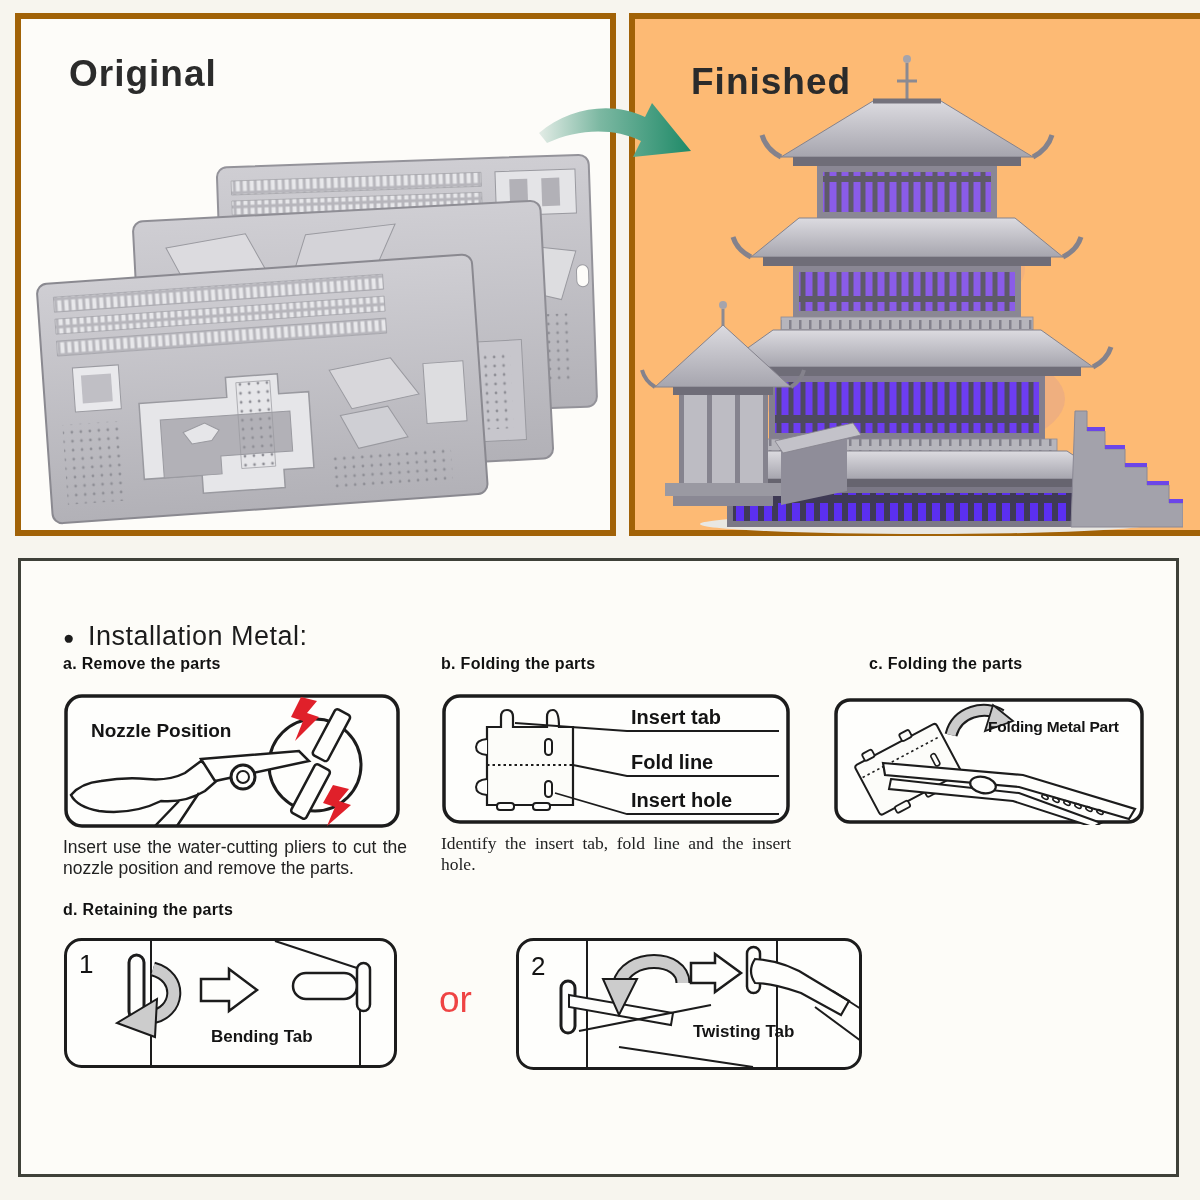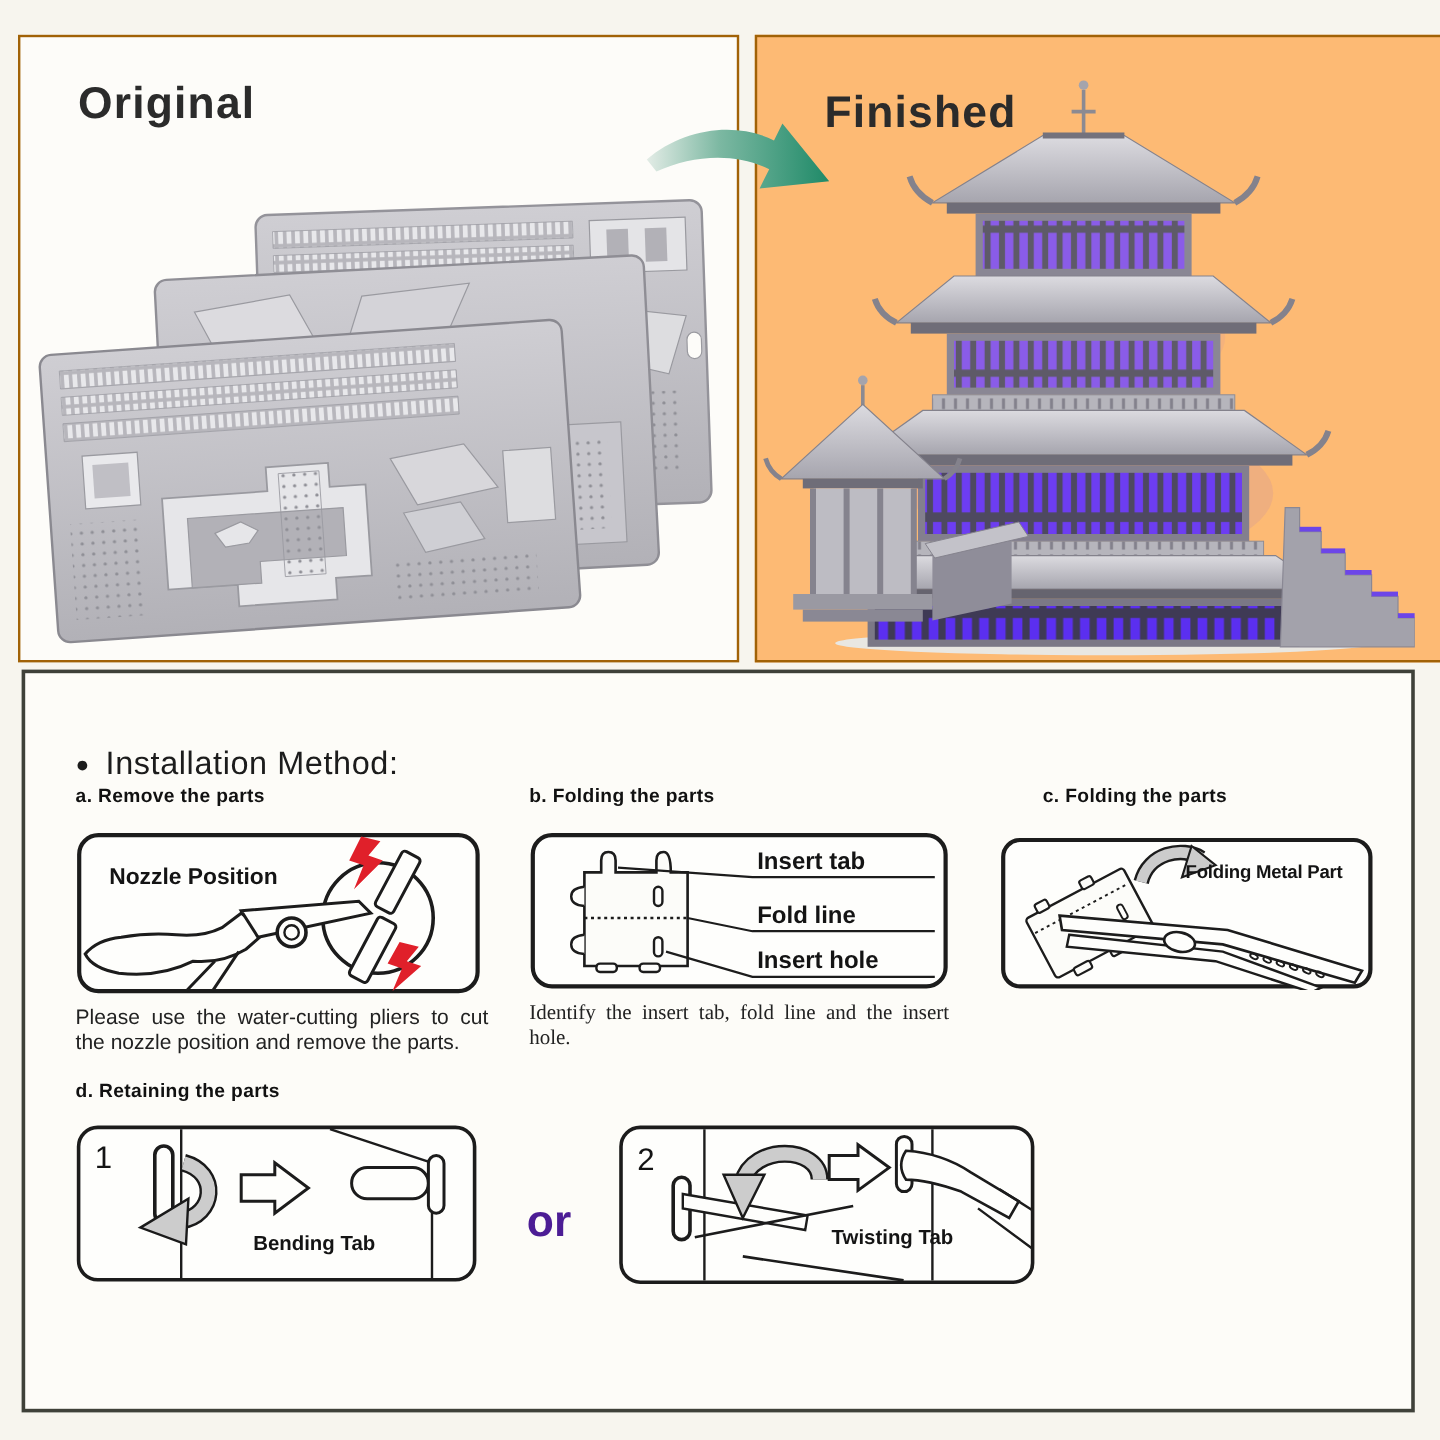--- a/index.html
+++ b/index.html
@@ -5,21 +5,21 @@
   * { margin:0; padding:0; box-sizing:border-box; }
   html,body { width:1200px; height:1200px; }
   body {
     background:#f7f5ee;
     font-family:"Liberation Sans", sans-serif;
     position:relative;
     overflow:hidden;
     color:#1b1b1b;
   }
   .panel { position:absolute; background:#fdfcf9; }
-  .panel-top { border:2px solid #a16207;margin-top:16px; }
+  .panel-top { border:6px solid #a16207; }
   #panel-original { left:15px; top:13px; width:601px; height:523px; }
   #panel-finished { left:629px; top:13px; width:612px; height:523px; background:#fdba74; }
   .panel-title {
     position:absolute; font-size:37px; font-weight:bold; color:#2b2b2b;
     letter-spacing:1px;
   }
   #title-original { left:48px; top:34px; }
   #title-finished { left:56px; top:42px; }
   .panel-art { position:absolute; left:0; top:0; }
   #transition-arrow { position:absolute; left:535px; top:95px; width:165px; height:85px; z-index:4; }
@@ -36,21 +36,21 @@
   .method-header .bullet { font-size:19px; position:relative; top:1px; }
   .step-title {
     position:absolute; font-size:16px; font-weight:bold; color:#111;
     letter-spacing:0.3px;
   }
   .diagram { position:absolute; }
   .caption {
     position:absolute; font-size:17.5px; line-height:1.18; color:#222;
     text-align:justify;
   }
-  .or-label { position:absolute; left:418px; top:436px; font-size:37px; font-weight:bold; color:#4c1d95; }
+  .or-label { position:absolute; left:418px; top:418px; font-size:37px; font-weight:normal; color:#ef4444; }
   svg text { font-family:"Liberation Sans", sans-serif; fill:#141414; }
 </style>
 </head>
 <body>
 
 <div class="panel panel-top" id="panel-original">
   <div class="panel-title" id="title-original">Original</div>
   <svg class="panel-art" width="597" height="519" viewBox="0 0 597 519">
     <defs>
       <linearGradient id="sheetGrad" x1="0" y1="0" x2="0" y2="1">
@@ -224,41 +224,41 @@
       <stop offset="1" stop-color="#1f8a68"></stop>
     </linearGradient>
   </defs>
   <path d="M4,38 C34,12 78,6 110,22 L117,8 L156,56 L98,62 L106,46 C78,32 42,34 12,48 Z" fill="url(#tealGrad)"></path>
 </svg>
 
 <div class="panel" id="panel-instructions">
 
   <div class="method-header">
     <span class="bullet">●</span>
-    <span>Installation Method:</span>
+    <span>Installation Metal:</span>
   </div>
 
   <div class="step-title" style="left:42px; top:94px;">a. Remove the parts</div>
   <svg class="diagram" style="left:42px; top:132px;" width="338" height="136" viewBox="0 0 338 136">
     <rect x="3" y="3" width="332" height="130" rx="16" fill="#fefefc" stroke="#1c1c1c" stroke-width="3.5"></rect>
     <text x="28" y="44" font-size="19" font-weight="bold">Nozzle Position</text>
     <circle cx="252" cy="72" r="46" fill="none" stroke="#1c1c1c" stroke-width="3"></circle>
     <g transform="rotate(28 252 72)">
       <rect x="244" y="12" width="17" height="52" rx="3" fill="#fefefc" stroke="#1c1c1c" stroke-width="2.5"></rect>
       <rect x="252" y="70" width="17" height="55" rx="3" fill="#fefefc" stroke="#1c1c1c" stroke-width="2.5"></rect>
     </g>
     <path d="M8,102 Q18,90 38,88 Q62,84 84,86 Q106,88 122,80 L138,68 L158,84 L142,98 Q122,110 98,108 Q70,122 36,118 Q14,114 8,102 Z" fill="#fefefc" stroke="#1c1c1c" stroke-width="2.5"></path>
     <path d="M138,66 L236,58 L246,68 L152,88 Z" fill="#fefefc" stroke="#1c1c1c" stroke-width="2.5"></path>
     <circle cx="180" cy="84" r="12" fill="#fefefc" stroke="#1c1c1c" stroke-width="3"></circle>
     <circle cx="180" cy="84" r="6" fill="none" stroke="#1c1c1c" stroke-width="2"></circle>
     <path d="M116,108 L92,133 M136,100 L114,133" stroke="#1c1c1c" stroke-width="2.5" fill="none"></path>
     <polygon points="238,4 254,8 244,20 256,24 232,48 240,28 228,24" fill="#e0202a"></polygon>
     <polygon points="270,92 286,96 276,108 288,112 264,133 272,114 260,110" fill="#e0202a"></polygon>
   </svg>
-  <p class="caption" style="left:42px; top:276px; width:344px;">Please use the water-cutting pliers to cut the nozzle position and remove the parts.</p>
+  <p class="caption" style="left:42px; top:276px; width:344px;">Insert use the water-cutting pliers to cut the nozzle position and remove the parts.</p>
 
   <div class="step-title" style="left:420px; top:94px;">b. Folding the parts</div>
   <svg class="diagram" style="left:420px; top:132px;" width="350" height="132" viewBox="0 0 350 132">
     <rect x="3" y="3" width="344" height="126" rx="16" fill="#fefefc" stroke="#1c1c1c" stroke-width="3.5"></rect>
     <path d="M46,34 L60,34 L60,24 Q60,17 66,17 Q72,17 72,24 L72,34 L106,34 L106,24 Q106,17 112,17 Q118,17 118,34 L132,34 L132,112 L46,112 Z" fill="#fcfcf9" stroke="#1c1c1c" stroke-width="2.2"></path>
     <path d="M46,46 Q35,47 35,54 Q35,61 46,62" fill="#fefefc" stroke="#1c1c1c" stroke-width="2"></path>
     <path d="M46,86 Q35,87 35,94 Q35,101 46,102" fill="#fefefc" stroke="#1c1c1c" stroke-width="2"></path>
     <rect x="104" y="46" width="7" height="16" rx="3.5" fill="#fefefc" stroke="#1c1c1c" stroke-width="2"></rect>
     <rect x="104" y="88" width="7" height="16" rx="3.5" fill="#fefefc" stroke="#1c1c1c" stroke-width="2"></rect>
     <line x1="46" y1="72" x2="132" y2="72" stroke="#1c1c1c" stroke-width="2" stroke-dasharray="2.5 3"></line>

